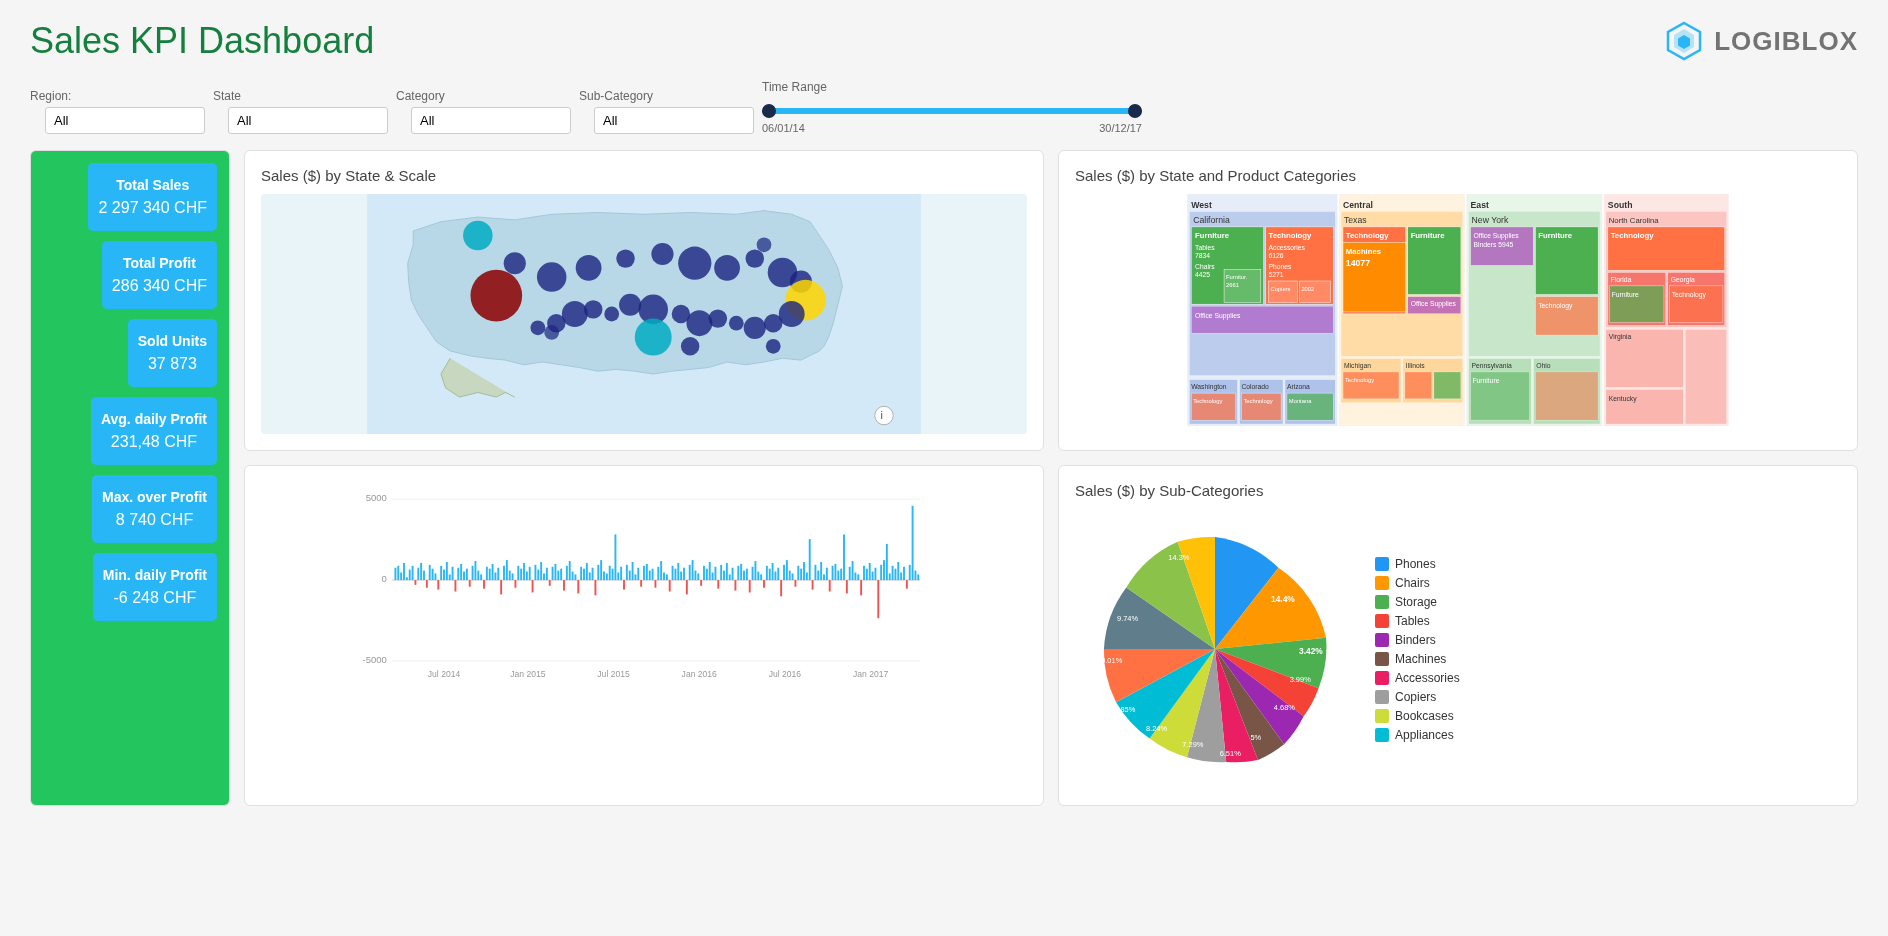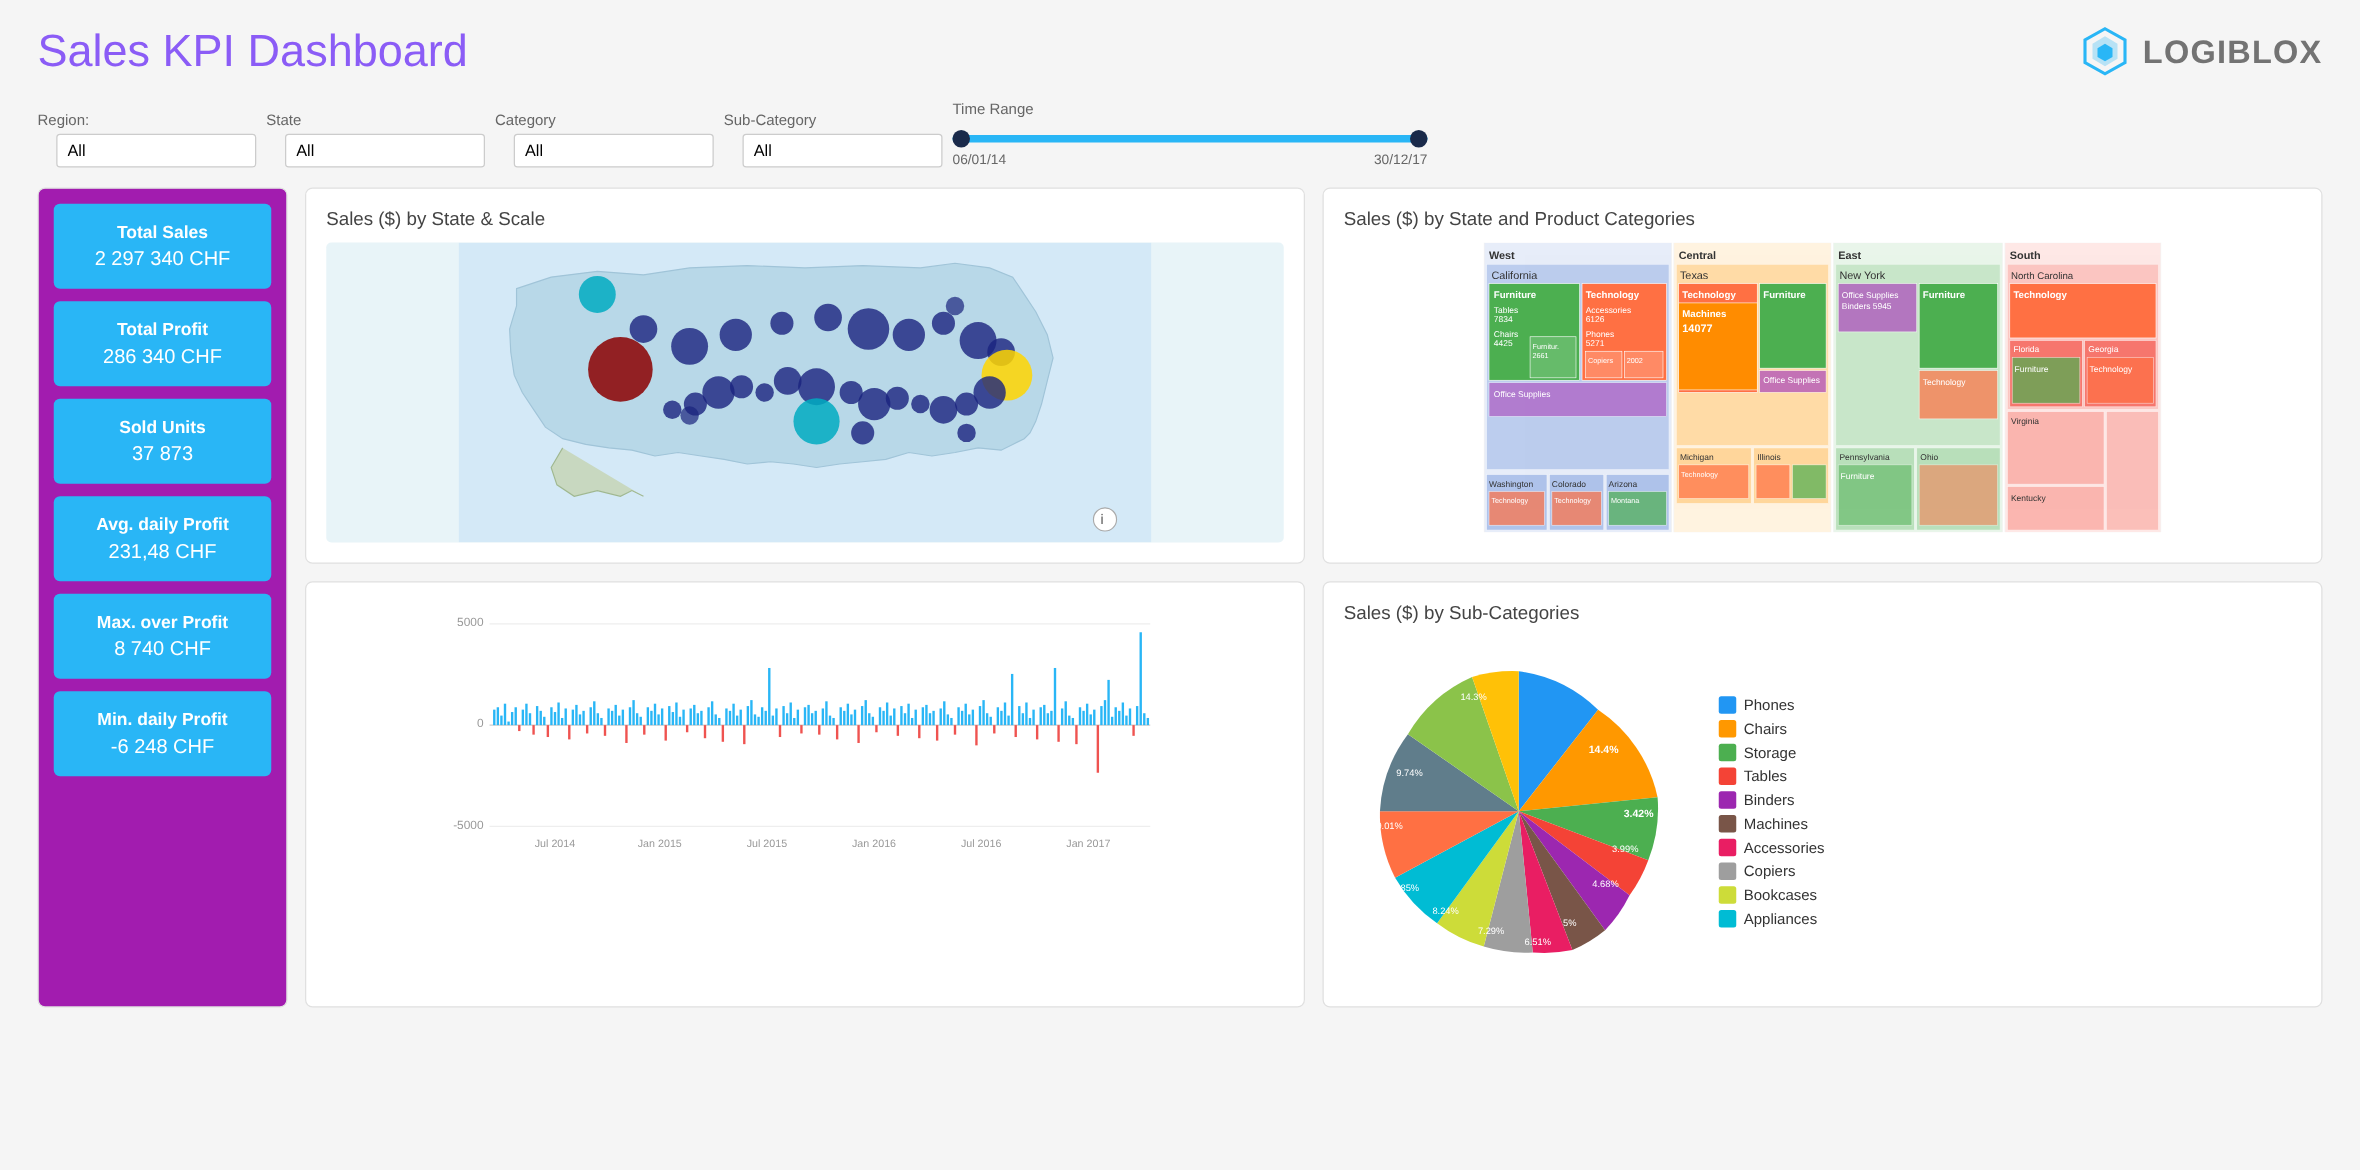--- a/index.html
+++ b/index.html
@@ -1,37 +1,37 @@
 <!DOCTYPE html>
 <html><head>
   <meta charset="utf-8">
   <style>
     * { box-sizing: border-box; margin: 0; padding: 0; }
     body { font-family: 'Segoe UI', Arial, sans-serif; background: #f5f5f5; color: #333; font-size: 13px; }
     .page { padding: 20px 30px; max-width: 1888px; }
     .header { display: flex; justify-content: space-between; align-items: center; margin-bottom: 18px; }
-    .page-title { font-size: 36px; font-weight: 300; color: #8b5cf6; }
+    .page-title { font-size: 36px; font-weight: 300; color: #15803d; }
     .logo { display: flex; align-items: center; gap: 10px; }
     .logo-icon { width: 40px; height: 40px; }
     .logo-text { font-size: 26px; font-weight: 700; color: #737373; letter-spacing: 1px; }
 
     .filters { display: flex; gap: 8px; align-items: flex-end; margin-bottom: 16px; }
     .filter-group { display: flex; flex-direction: column; gap: 4px; }
     .filter-label { font-size: 12px; color: #666; }
     .filter-select { border: 1px solid #ccc; border-radius: 3px; padding: 5px 8px; font-size: 13px; width: 160px; background: white; margin-left: 15px; }
     .time-range-group { display: flex; flex-direction: column; gap: 4px; flex: 1; max-width: 380px; }
     .time-range-track { position: relative; height: 6px; background: #29b6f6; border-radius: 3px; margin-top: 10px; }
     .time-range-track::before { content: ''; position: absolute; left: 0; top: -4px; width: 14px; height: 14px; background: #1a2a4a; border-radius: 50%; }
     .time-range-track::after { content: ''; position: absolute; right: 0; top: -4px; width: 14px; height: 14px; background: #1a2a4a; border-radius: 50%; }
     .time-range-labels { display: flex; justify-content: space-between; font-size: 11px; color: #666; margin-top: 4px; }
 
     .main-grid { display: grid; grid-template-columns: 200px 1fr 1fr; grid-template-rows: auto auto; gap: 14px; }
 
     
-    .kpi-panel { grid-row: 1 / 3; display: flex; flex-direction: column; gap: 10px; background: #a21caf; border-radius: 6px; padding: 12px; border: 1px solid #e0e0e0; }
+    .kpi-panel { grid-row: 1 / 3; display: flex; flex-direction: column; gap: 10px; background: #22c55e; border-radius: 6px; padding: 12px; border: 1px solid #e0e0e0; align-items: flex-end; }
     .kpi-card { background: #29b6f6; border-radius: 5px; padding: 14px 10px; text-align: center; color: white; }
     .kpi-card .kpi-title { font-size: 14px; font-weight: 600; margin-bottom: 6px; }
     .kpi-card .kpi-value { font-size: 16px; font-weight: 400; }
 
     
     .chart-panel { background: white; border-radius: 6px; padding: 16px; border: 1px solid #e0e0e0; }
     .chart-title { font-size: 15px; font-weight: 500; color: #444; margin-bottom: 10px; }
 
     
     .map-container { position: relative; width: 100%; height: 240px; background: #e8f4f8; border-radius: 4px; overflow: hidden; }

